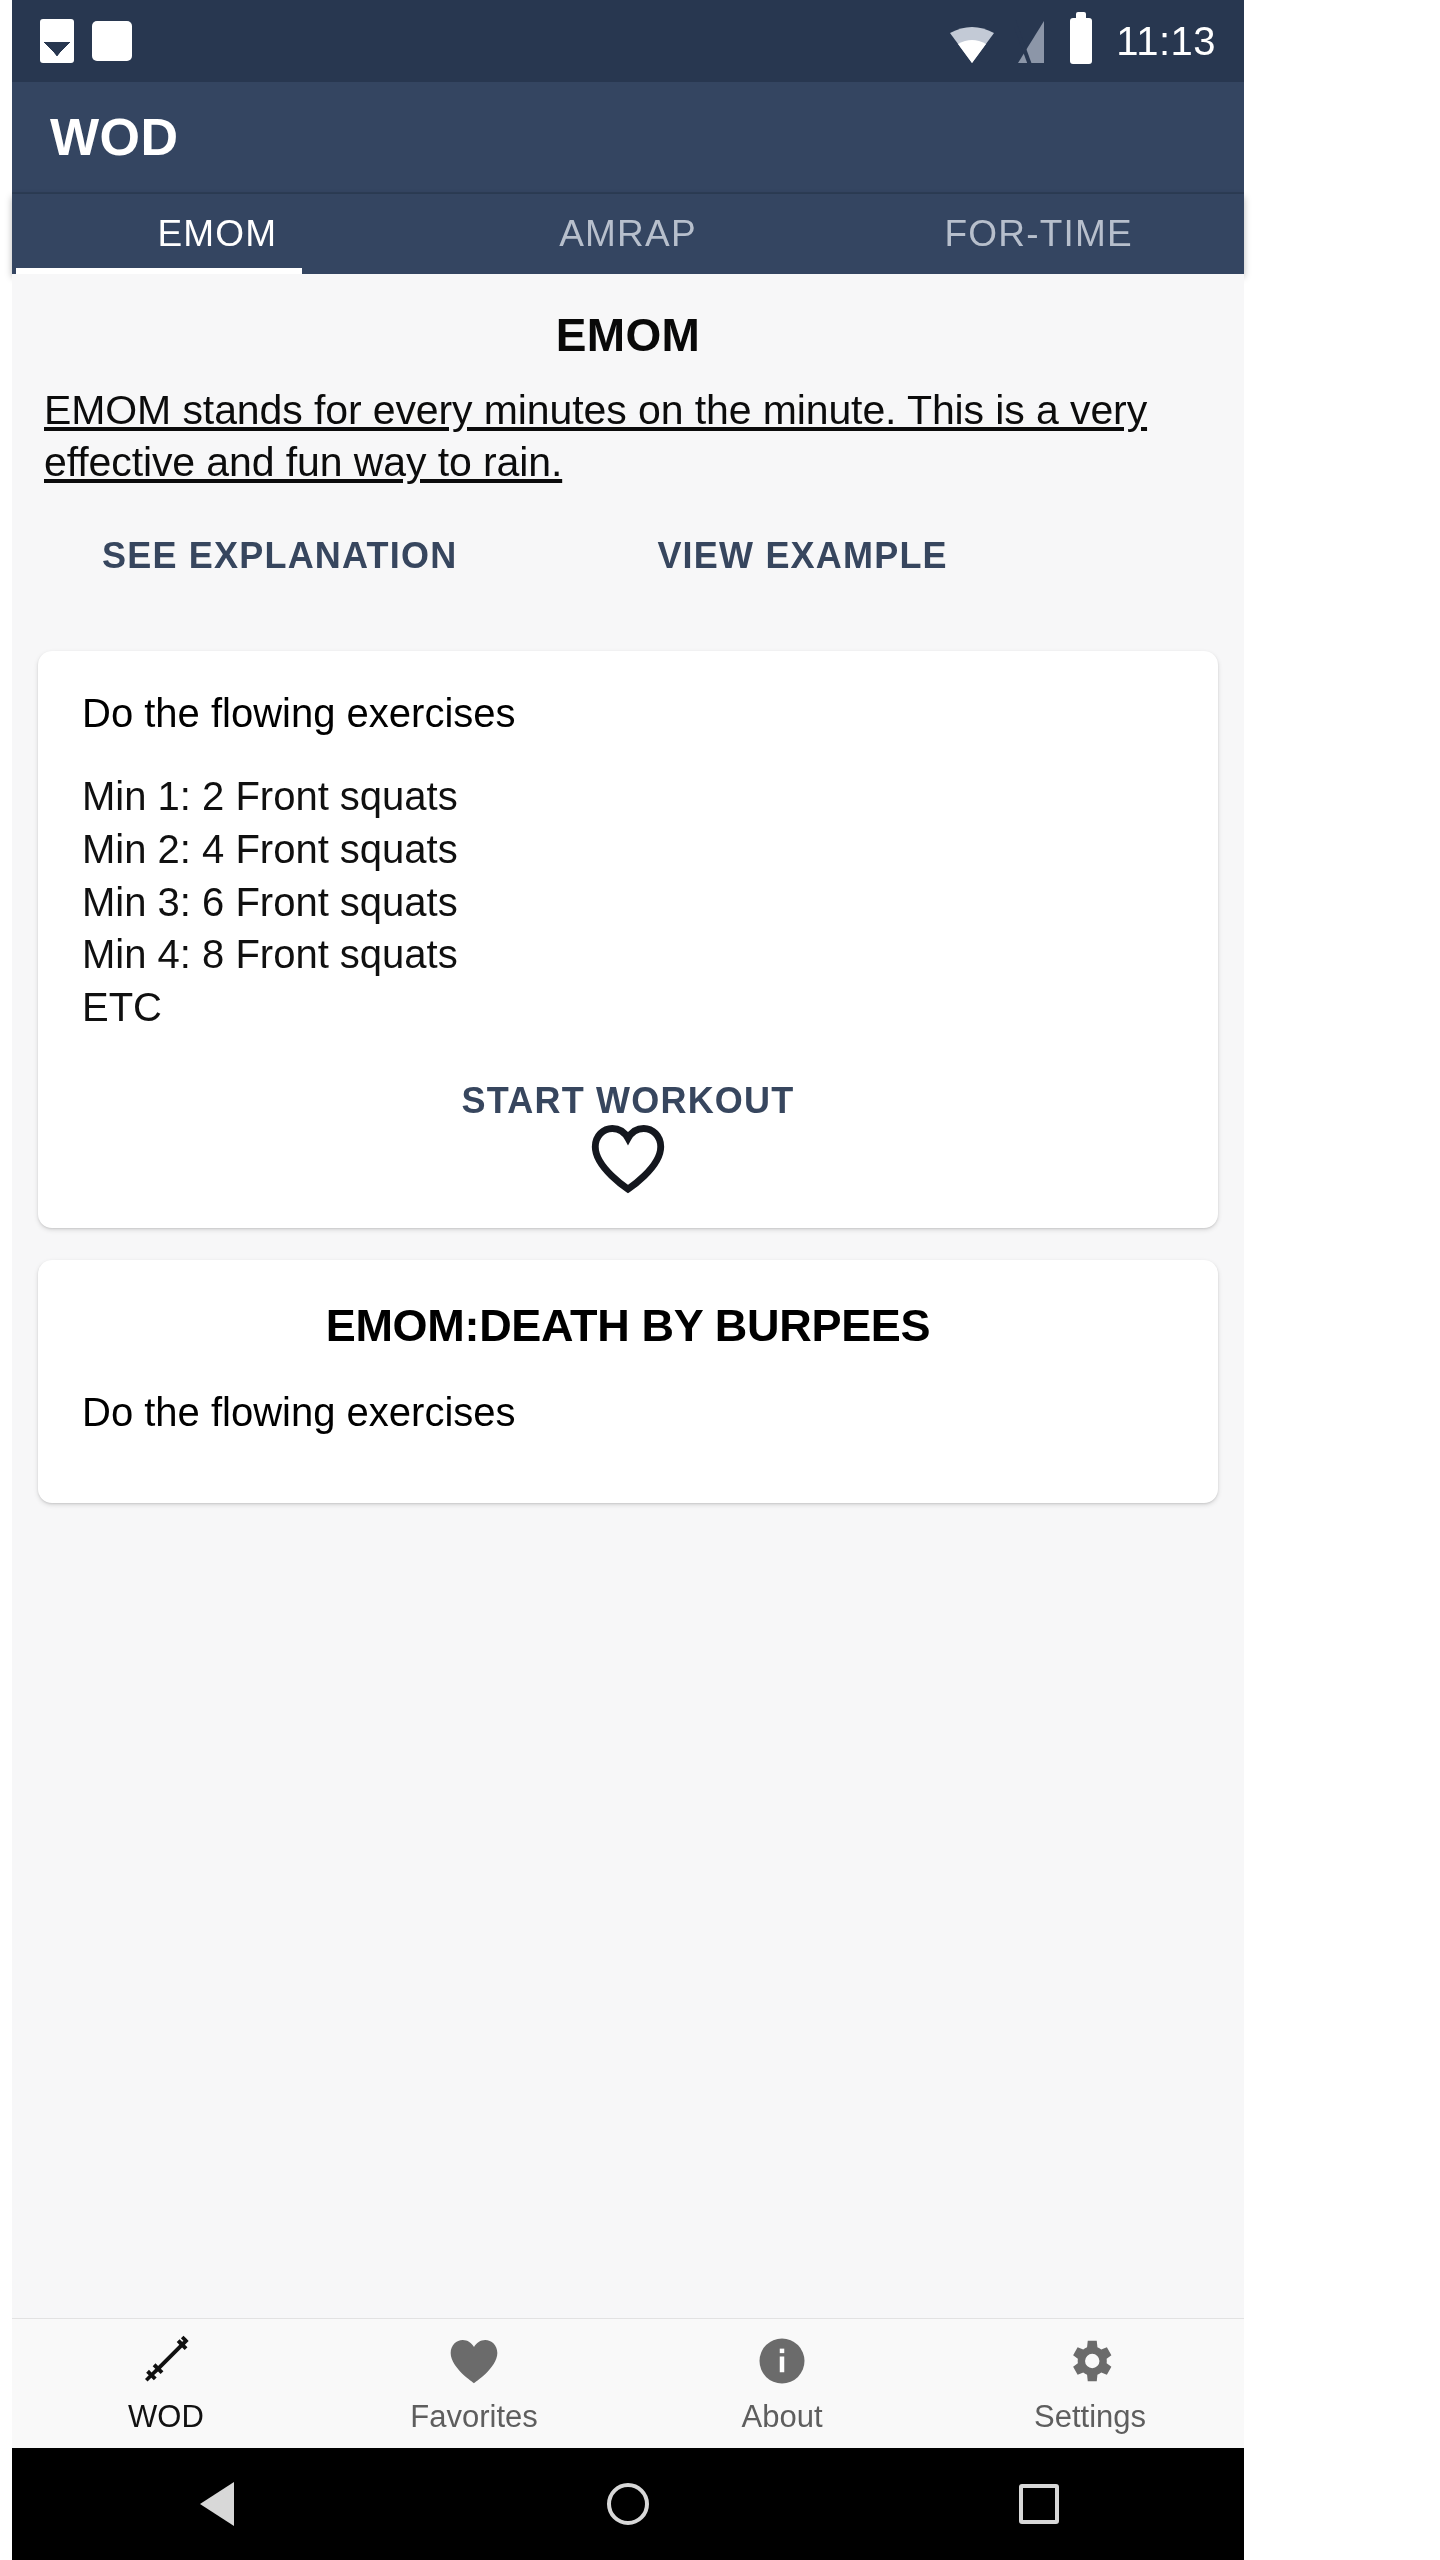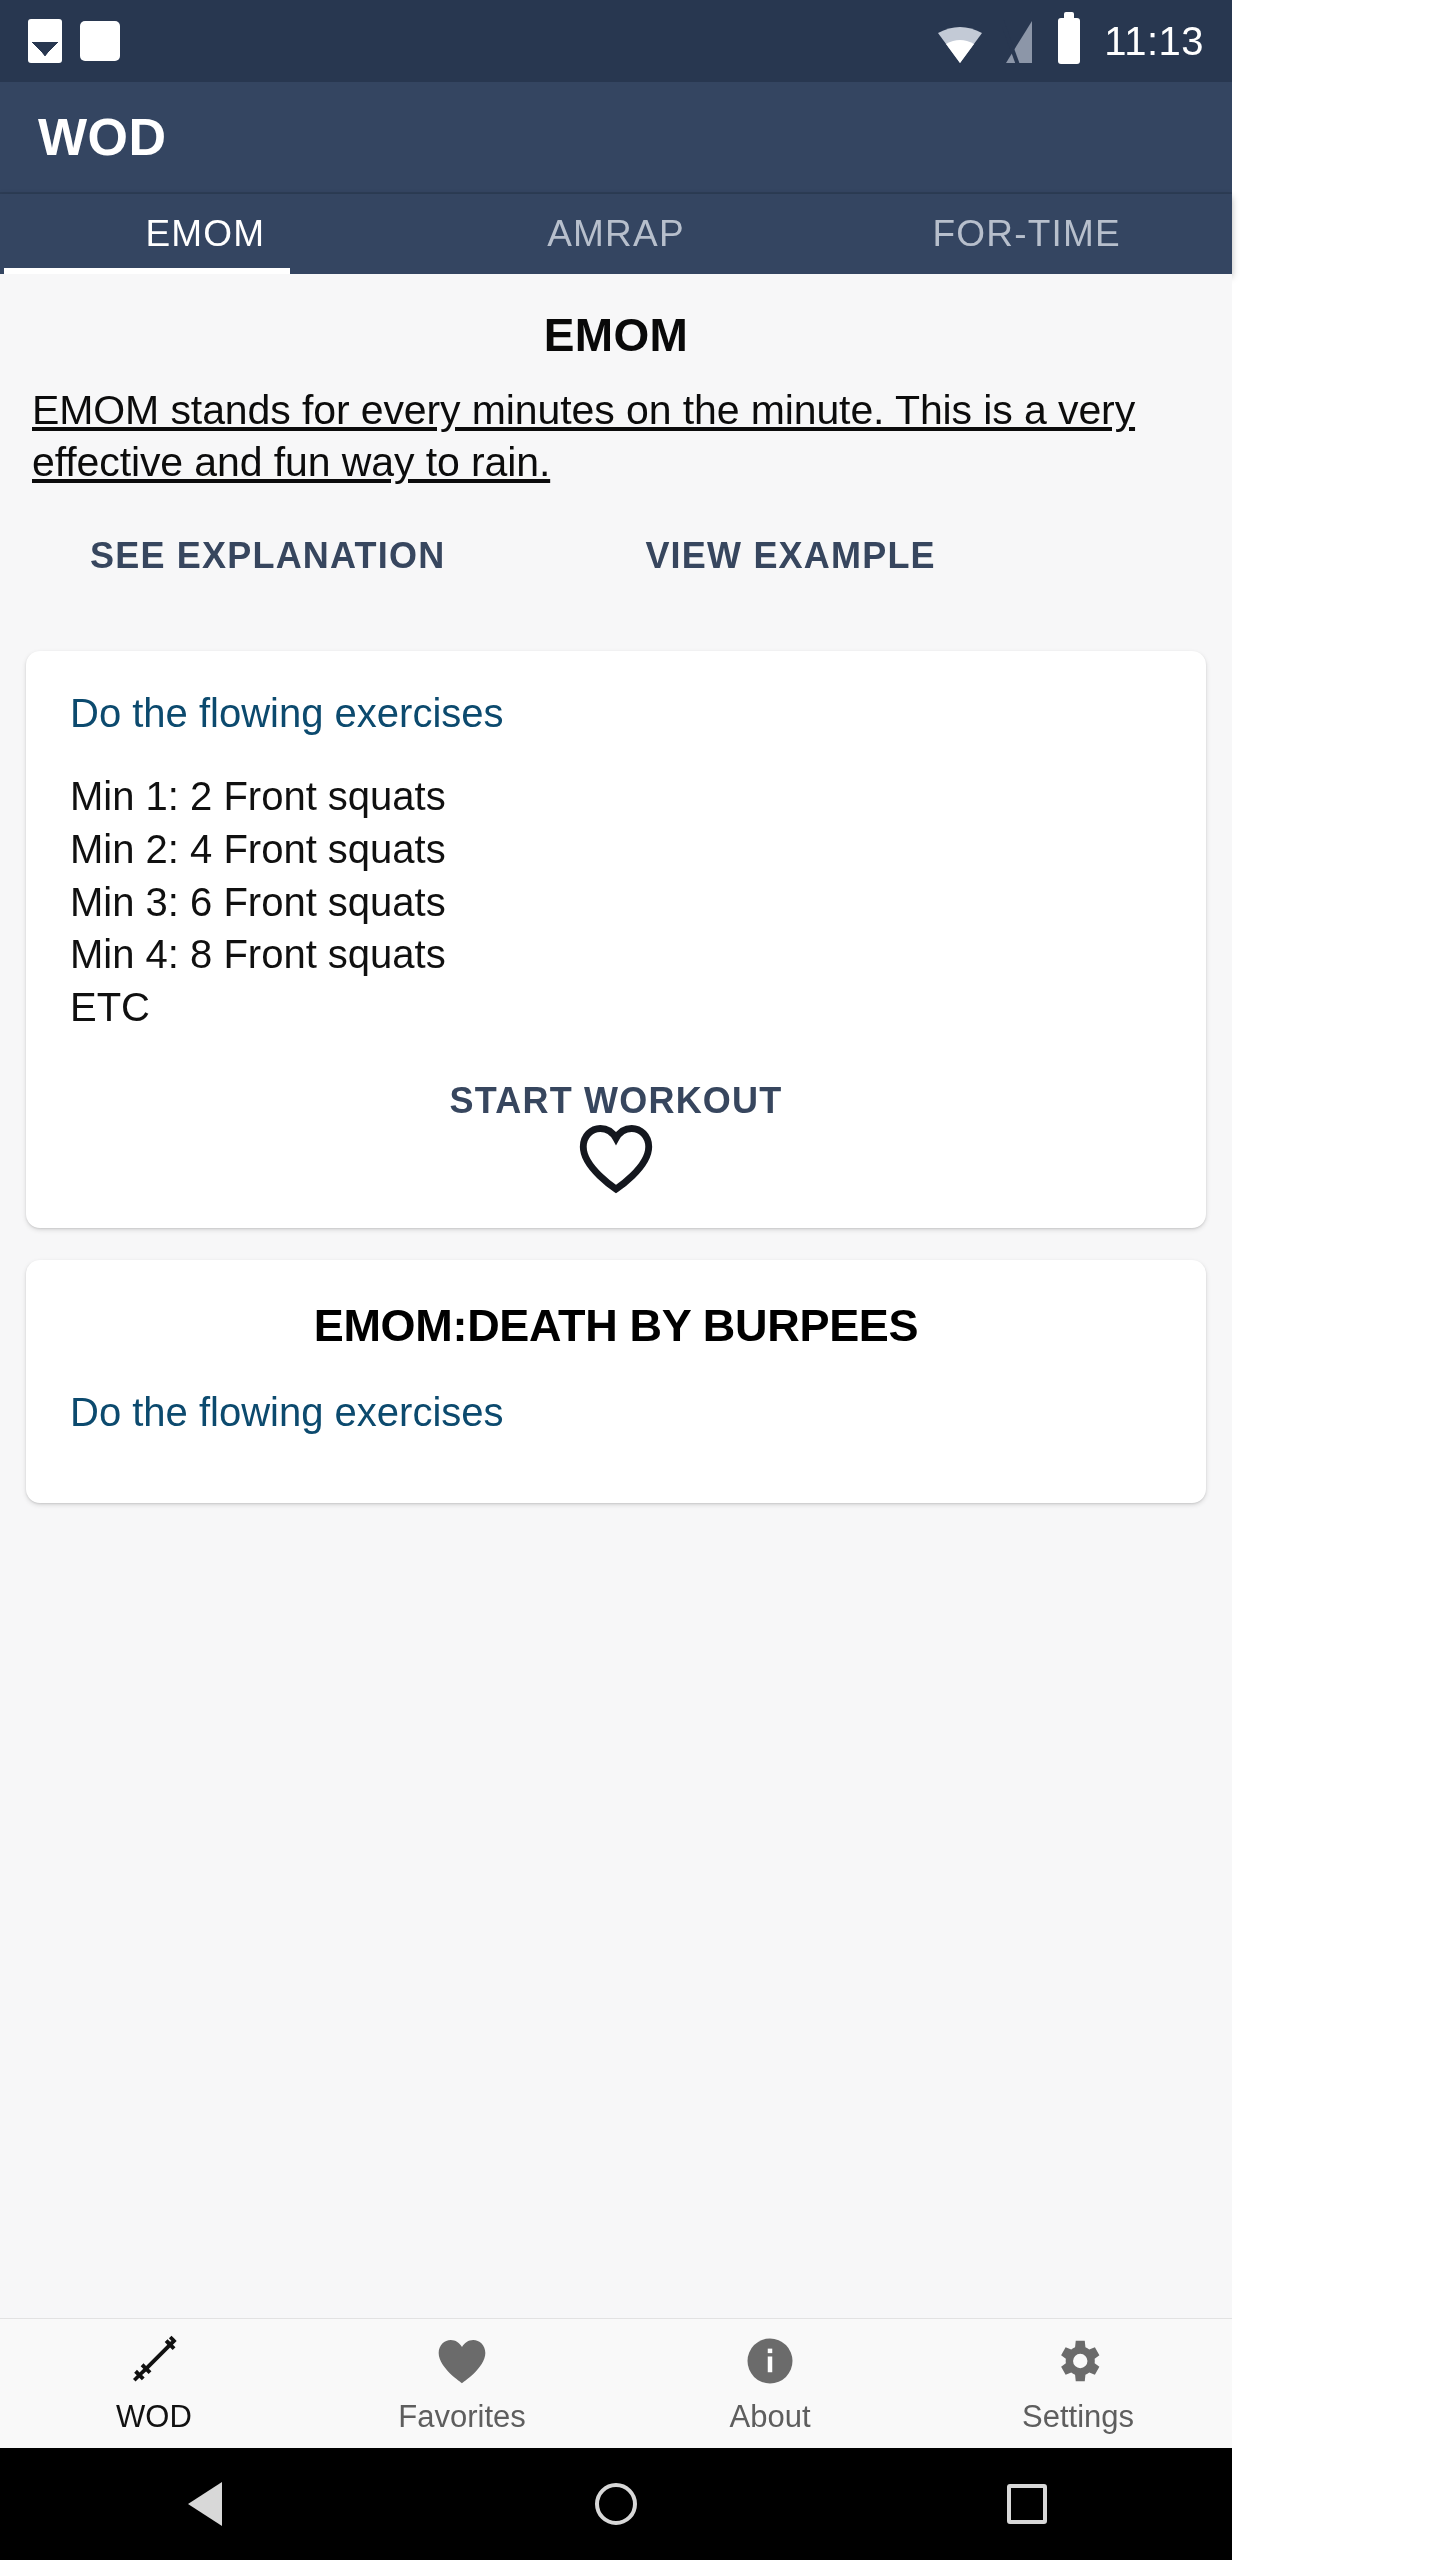--- a/index.html
+++ b/index.html
@@ -2,21 +2,21 @@
 <html><head>
 <meta charset="utf-8">
 <style>
   * { box-sizing: border-box; margin: 0; padding: 0; }
   html, body {
     width: 1440px; height: 2560px;
     font-family: "Liberation Sans", sans-serif;
     background: #ffffff;
     overflow: hidden;
   }
-  .screen { position: relative; width: 1232px; height: 2560px; display: flex; flex-direction: column; }
+  .screen { position: relative; width: 1232px; height: 2560px; display: flex; flex-direction: column; margin-left: 12px; }
 
   
   .status-bar {
     height: 82px; background: #283750; flex: 0 0 82px;
     display: flex; align-items: center; padding: 0 28px; color: #ffffff;
   }
   .sb-left { display: flex; align-items: center; gap: 18px; }
   .sb-right { margin-left: auto; display: flex; align-items: center; gap: 18px; }
   .ic-photo {
     width: 34px; height: 44px; background: #ffffff; border-radius: 3px;
@@ -91,21 +91,21 @@
   .cards { margin-top: 74px; padding: 0 26px; }
   .card {
     background: #ffffff; border-radius: 14px;
     box-shadow: 0 2px 5px rgba(0,0,0,.12), 0 1px 2px rgba(0,0,0,.10);
     padding: 40px 44px 34px 44px; margin-bottom: 32px;
   }
   .card-title {
     text-align: center; font-size: 45px; font-weight: 700; color: #000000;
     letter-spacing: -.3px; margin-bottom: 38px;
   }
-  .card-lead { font-size: 40px; color: #0c4a6e; margin-bottom: 34px; }
+  .card-lead { font-size: 40px; color: #000000; margin-bottom: 34px; }
   .card-lines { font-size: 40px; color: #101010; line-height: 1.32; }
   .card-actions {
     display: flex; align-items: center; justify-content: space-between;
     margin-top: 46px; padding: 0 14px; flex-direction: column;
   }
   .start-btn {
     font-size: 36px; font-weight: 700; color: #37465e; letter-spacing: 1.2px;
     cursor: pointer; user-select: none;
   }
   .heart-btn { cursor: pointer; line-height: 0; }

